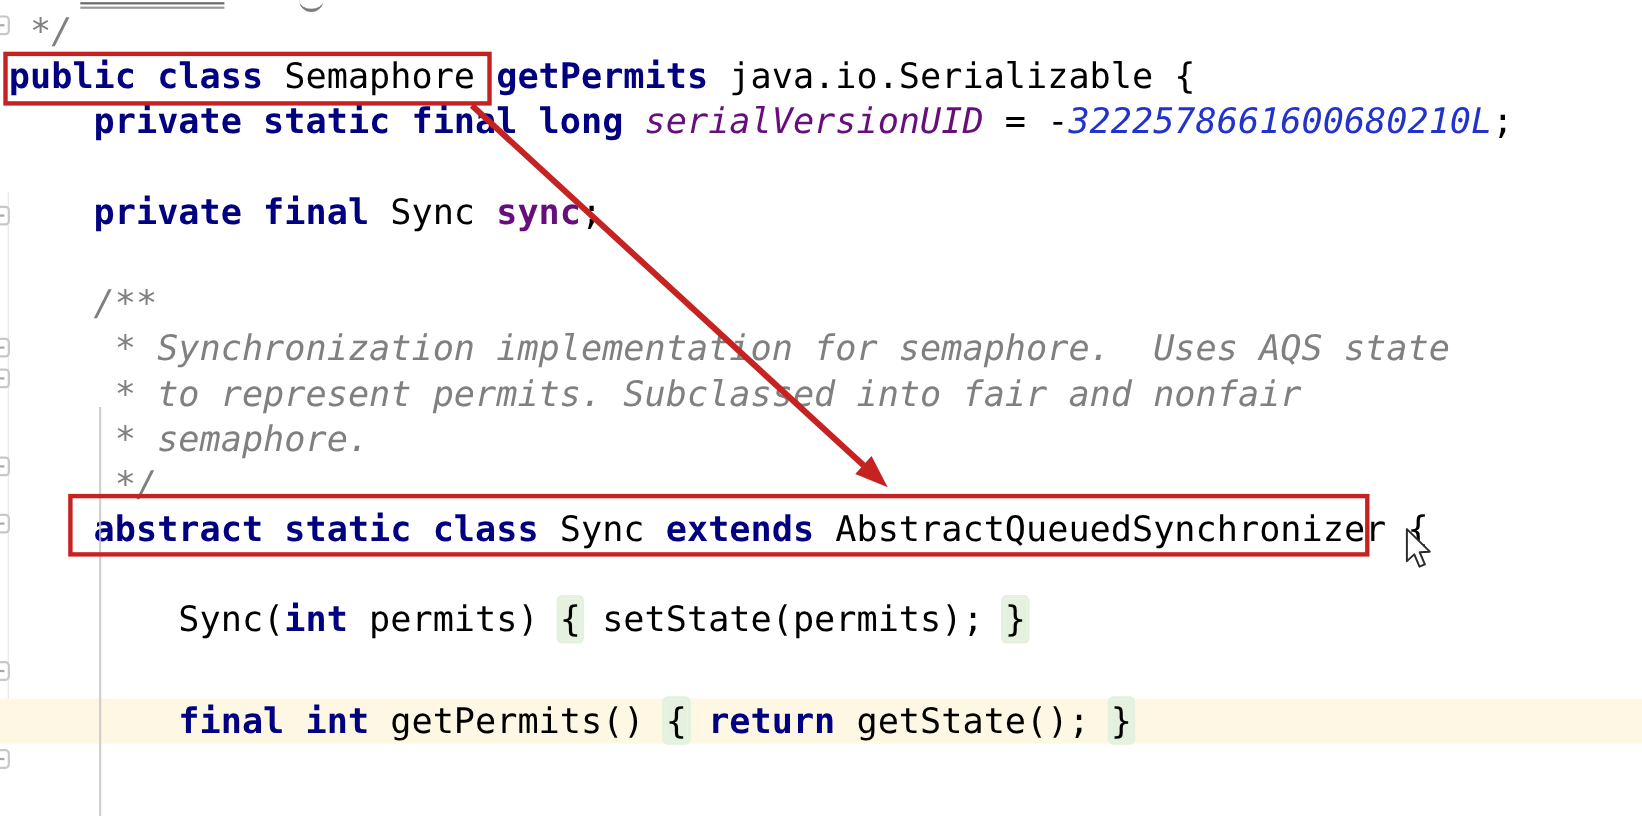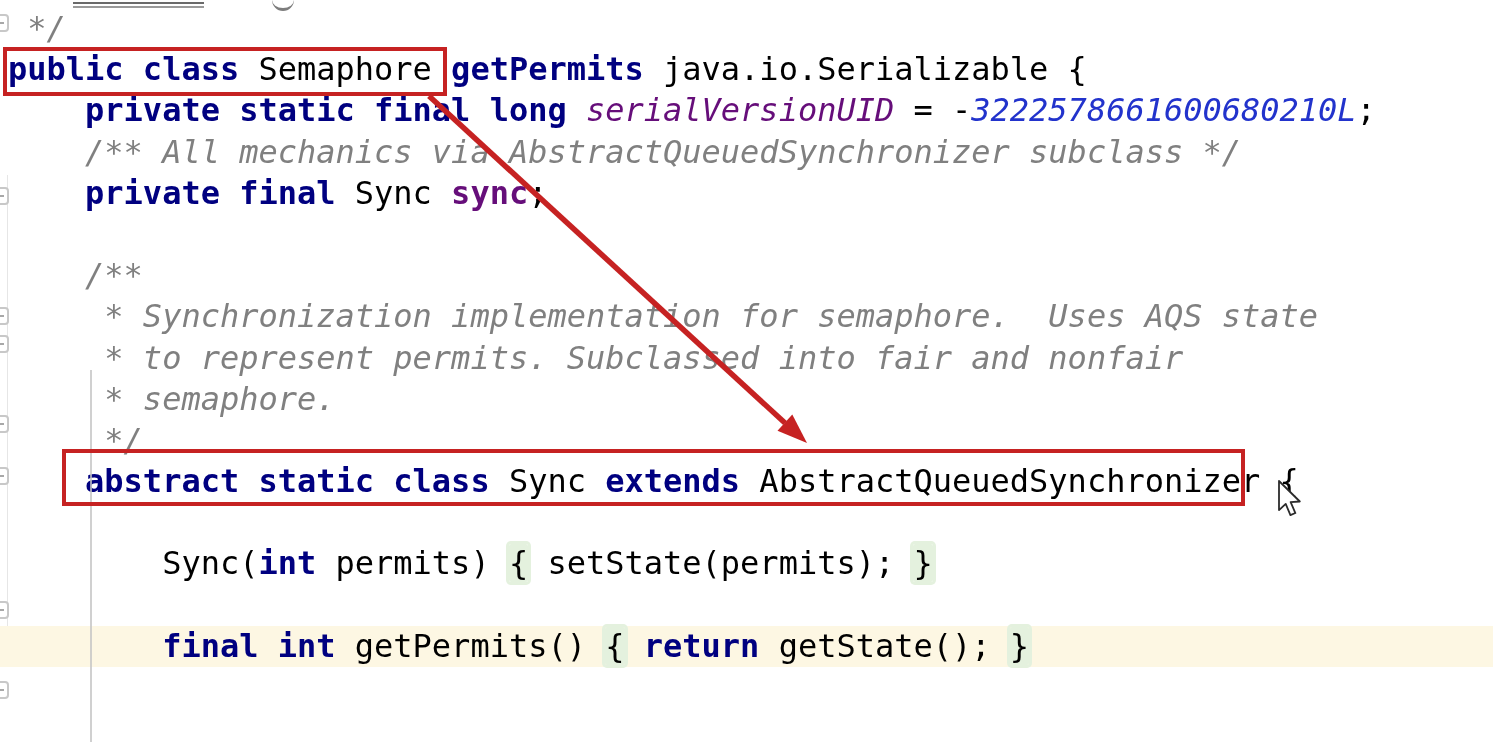--- a/index.html
+++ b/index.html
@@ -13,21 +13,21 @@
     position:relative;width:1493px;height:742px;background:#ffffff;
     overflow:hidden;font-family:"DejaVu Sans Mono", monospace;
   }
   
   .code{
     position:absolute;left:0;top:8px;width:100%;
     font-family:"DejaVu Sans Mono", monospace;
     font-size:32px;line-height:41.2px;
   }
   .code-line{height:41.2px;padding-left:8px;white-space:pre;}
-  .current-line{background:var(--current_line);}
+  .current-line{background:var(--current_line);margin-top:9px;}
   .tk-k{color:var(--keyword);font-weight:bold;}
   .tk-p{color:var(--plain);}
   .tk-c{color:var(--comment);font-style:italic;}
   .tk-f{color:var(--field);font-weight:bold;}
   .tk-sf{color:var(--static_field);font-weight:normal;font-style:italic;}
   .tk-n{color:var(--number);font-style:italic;}
   .tk-b{color:var(--plain);background:var(--brace_match);box-shadow:0 0 0 3px var(--brace_match);border-radius:2px;}
   
   .indent-guide{position:absolute;left:90px;top:370px;width:2px;height:372px;background:var(--guide);opacity:.8;}
   .gutter-line{position:absolute;left:7px;top:175px;width:1px;height:465px;background:#e6e6e6;}
@@ -56,21 +56,21 @@
 
   <div class="artifact-strike"></div>
   <div class="artifact-curve"></div>
 
   <div class="gutter-line"></div>
 
   <div class="code" id="code-root">
       <div class="code-line"><span class="tk-c"> */</span></div>
       <div class="code-line"><span class="tk-k">public class</span><span class="tk-p"> Semaphore </span><span class="tk-k">getPermits</span><span class="tk-p"> java.io.Serializable {</span></div>
       <div class="code-line"><span class="tk-p">    </span><span class="tk-k">private static final long</span><span class="tk-p"> </span><span class="tk-sf">serialVersionUID</span><span class="tk-p"> = -</span><span class="tk-n">3222578661600680210L</span><span class="tk-p">;</span></div>
-      <div class="code-line"><span class="tk-p">    </span><span class="tk-c">/** All mechanics via AbstractQueuedSynchronizer subclass */</span></div>
+      <div class="code-line"><span class="tk-p">    </span></div>
       <div class="code-line"><span class="tk-p">    </span><span class="tk-k">private final</span><span class="tk-p"> Sync </span><span class="tk-f">sync</span><span class="tk-p">;</span></div>
       <div class="code-line"></div>
       <div class="code-line"><span class="tk-p">    </span><span class="tk-c">/**</span></div>
       <div class="code-line"><span class="tk-c">     * Synchronization implementation for semaphore.  Uses AQS state</span></div>
       <div class="code-line"><span class="tk-c">     * to represent permits. Subclassed into fair and nonfair</span></div>
       <div class="code-line"><span class="tk-c">     * semaphore.</span></div>
       <div class="code-line"><span class="tk-c">     */</span></div>
       <div class="code-line"><span class="tk-p">    </span><span class="tk-k">abstract static class</span><span class="tk-p"> Sync </span><span class="tk-k">extends</span><span class="tk-p"> AbstractQueuedSynchronizer {</span></div>
       <div class="code-line"></div>
       <div class="code-line"><span class="tk-p">        Sync(</span><span class="tk-k">int</span><span class="tk-p"> permits) </span><span class="tk-b">{</span><span class="tk-p"> setState(permits); </span><span class="tk-b">}</span></div>

